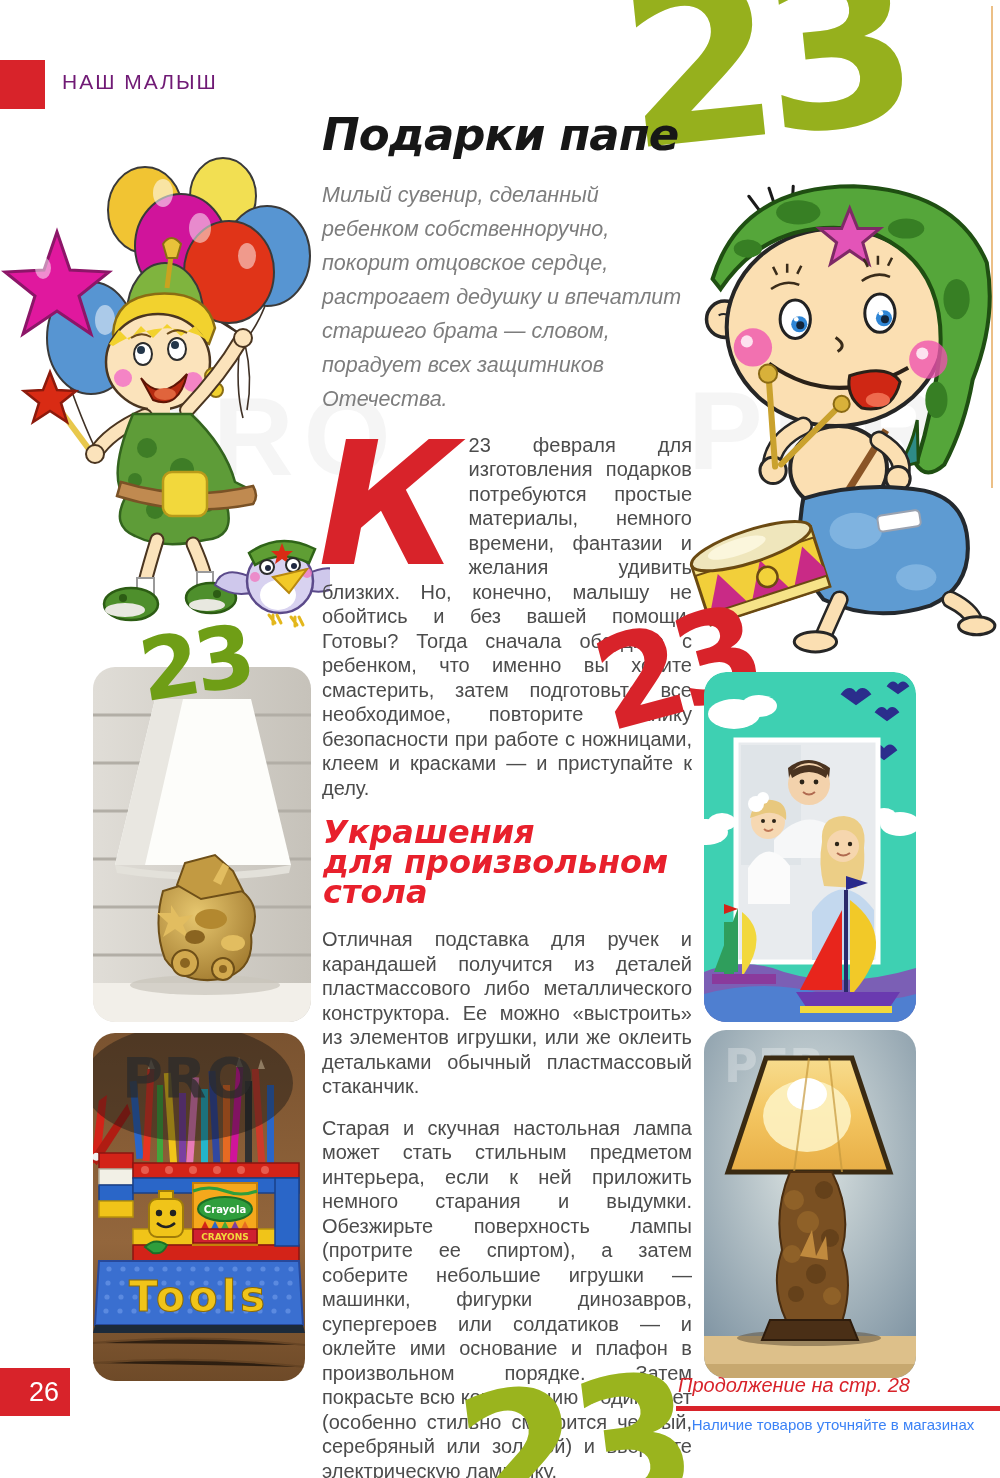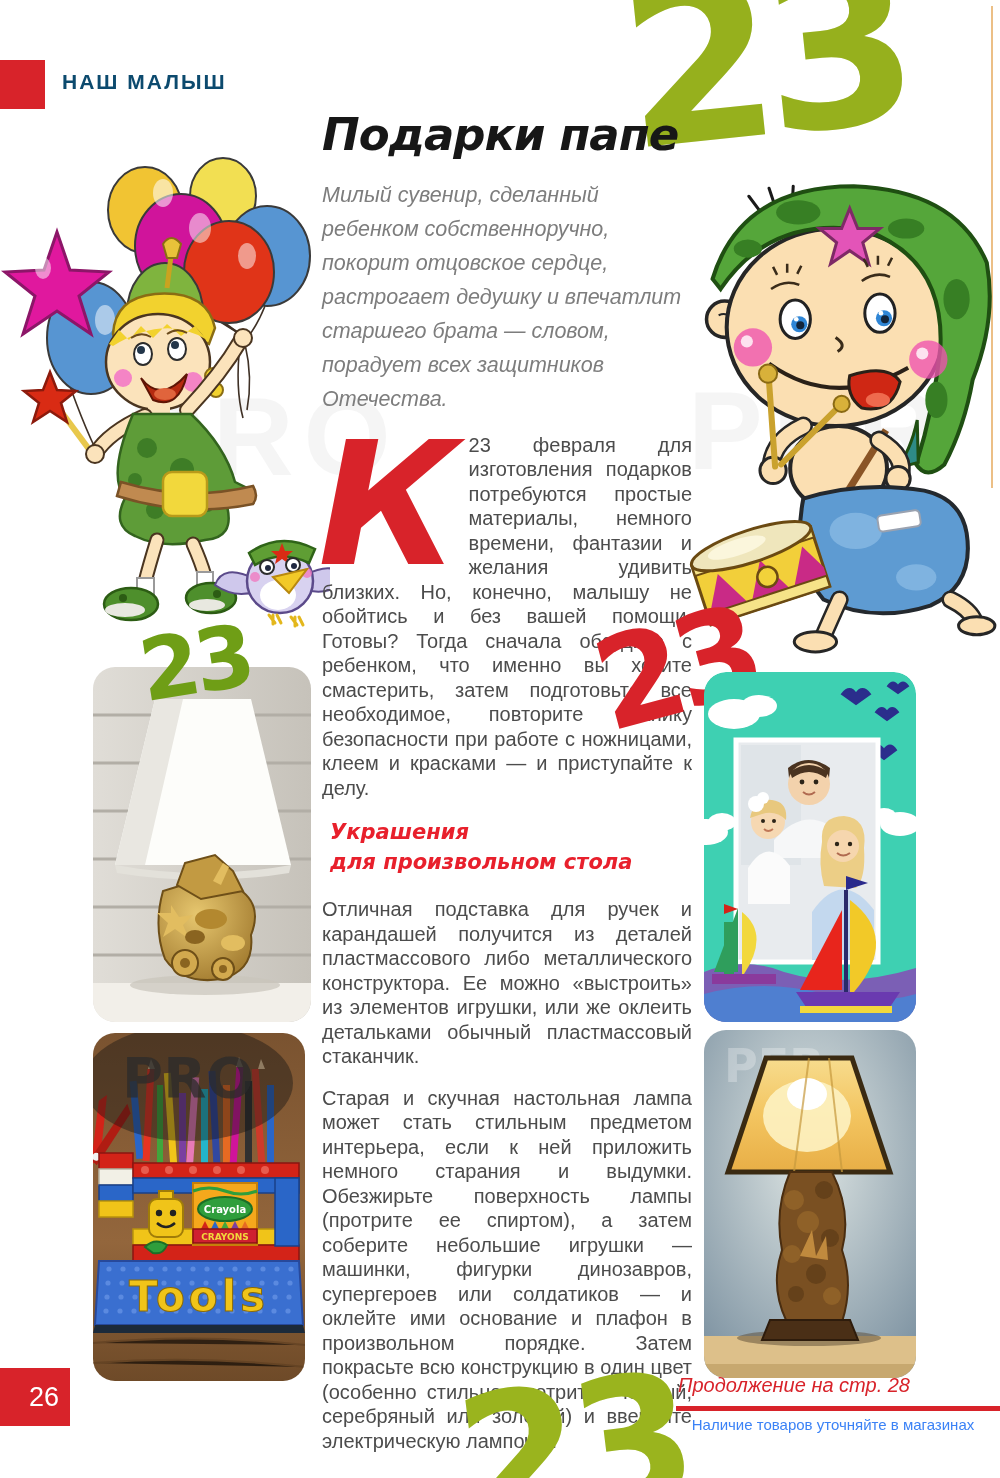--- a/index.html
+++ b/index.html
@@ -2,40 +2,40 @@
 <html><head>
 <meta charset="utf-8">
 <style>
   html,body{margin:0;padding:0;background:#e9e9e9;}
   .page{position:relative;width:1000px;height:1478px;margin:0 auto;background:#ffffff;
         overflow:hidden;font-family:"Liberation Sans",sans-serif;}
   .abs{position:absolute;}
 
   
   .red-square{left:0;top:60px;width:45px;height:49px;background:#d8232a;}
-  .section-label{left:62px;top:70px;font-size:21px;letter-spacing:2px;color:#0c4a6e;font-weight:700;}
+  .section-label{left:62px;top:70px;font-size:21px;letter-spacing:2px;color:#701a75;font-weight:400;}
   .right-rule{left:991px;top:6px;width:2px;height:482px;background:#ecbf86;}
 
   
   .num23{font-family:"DejaVu Sans",sans-serif;font-weight:bold;line-height:1;white-space:nowrap;}
   .n23-top{left:622px;top:-54px;font-size:222px;color:#96b01d;letter-spacing:-14px;transform:rotate(-6deg);}
   .n23-lamp{left:140px;top:620px;font-size:86px;color:#6f9e16;letter-spacing:-5px;transform:rotate(-9deg);}
   .n23-red{left:596px;top:606px;font-size:126px;color:#d8232a;letter-spacing:-8px;transform:rotate(-15deg);}
   .n23-bottom{left:458px;top:1362px;font-size:178px;color:#9ab41e;letter-spacing:-10px;transform:rotate(-7deg);}
 
   
   .column{left:322px;top:100px;width:370px;}
   .title{font-family:"DejaVu Sans",sans-serif;font-weight:bold;font-style:italic;
          font-size:45px;color:#171717;letter-spacing:-1px;margin:10px 0 18px 0;line-height:1.1;}
   .lead{font-style:italic;color:#7d7d7d;font-size:21.5px;line-height:34px;margin:0 0 17px 0;}
   .bodyp{color:#4c4c4c;font-size:20px;line-height:24.5px;text-align:justify;margin:0 0 17px 0;}
   .dropcap{float:left;font-family:"DejaVu Sans",sans-serif;font-weight:bold;font-style:italic;
            font-size:172px;line-height:128px;color:#d8232a;margin:8px 10px 0 -4px;}
   .subhead{font-family:"DejaVu Sans",sans-serif;font-weight:bold;font-style:italic;
-           color:#e8202c;font-size:21px;line-height:30px;margin:10px 0 20px 8px;}
+           color:#e8202c;font-size:32px;line-height:30px;margin:10px 0 20px 1px;}
 
   
   .photo{border-radius:22px;overflow:hidden;}
   .photo svg{display:block;width:100%;height:100%;}
   .ph-lamp1{left:93px;top:667px;width:218px;height:355px;}
   .ph-lego{left:93px;top:1033px;width:212px;height:348px;}
   .ph-frame{left:704px;top:672px;width:212px;height:350px;}
   .ph-lamp2{left:704px;top:1030px;width:212px;height:348px;}
   .illus{pointer-events:none;}
   .il-girl{left:-5px;top:148px;width:335px;height:485px;}
@@ -44,21 +44,21 @@
   
   .wm{font-weight:bold;font-size:112px;letter-spacing:10px;color:rgba(70,70,70,0.055);}
   .wm1{left:128px;top:372px;}
   .wm2{left:688px;top:366px;}
 
   
   .continue{left:560px;top:1374px;width:350px;text-align:right;font-style:italic;
             font-size:20px;color:#d8232a;}
   .footer-line{left:676px;top:1406px;width:324px;height:5px;background:#d8232a;}
   .avail{left:666px;top:1416px;width:334px;text-align:center;font-size:15px;font-weight:500;color:#3b82f6;}
-  .pagenum{left:0;top:1368px;width:70px;height:58px;background:#d8232a;color:#ffffff;
+  .pagenum{left:0;top:1368px;width:70px;height:48px;background:#d8232a;color:#ffffff;
            font-size:27px;display:flex;align-items:center;justify-content:flex-end;
            padding-right:11px;box-sizing:border-box;}
 </style>
 </head>
 <body>
 
 <div class="page">
 
   <div class="abs red-square"></div>
   <div class="abs section-label">НАШ МАЛЫШ</div>

